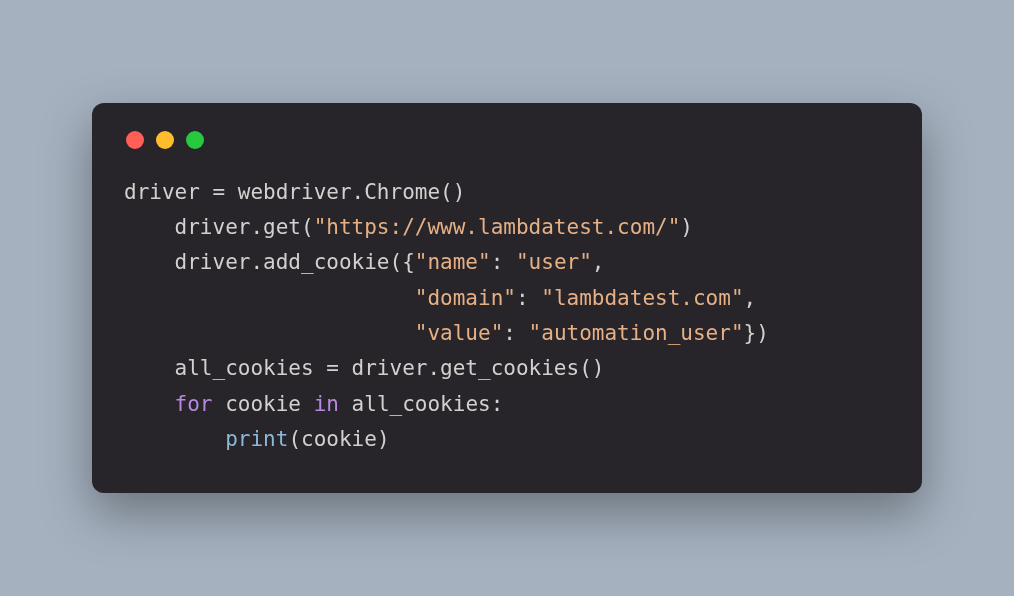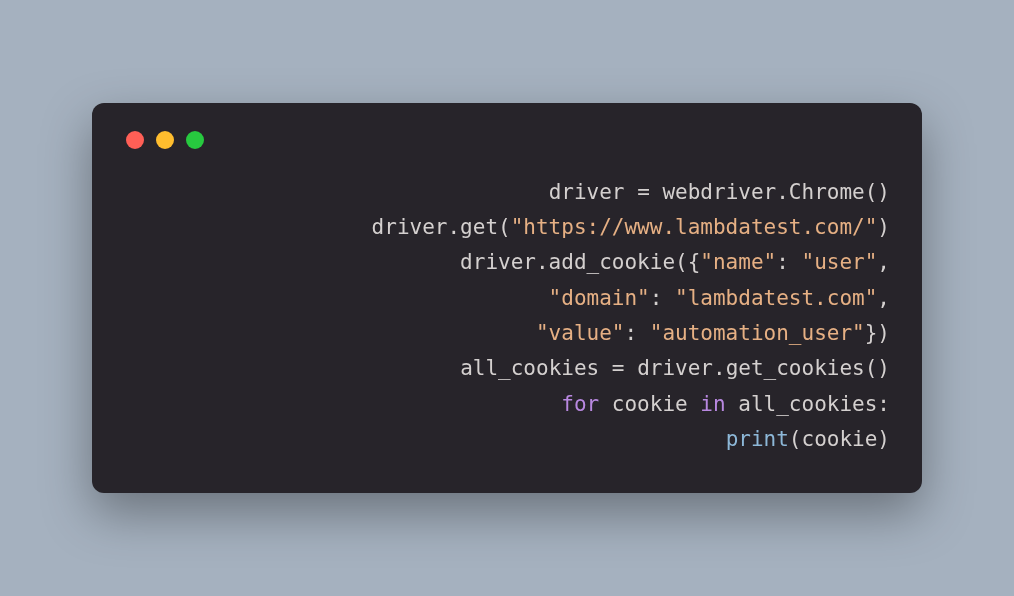--- a/index.html
+++ b/index.html
@@ -11,21 +11,20 @@
       align-items: center;
       justify-content: center;
       font-family: 'SF Mono', 'Monaco', 'Menlo', 'Consolas', monospace;
     }
     .window {
       width: 830px;
       background: #27242a;
       border-radius: 12px;
       padding: 28px 32px 36px 32px;
       box-shadow: 0 20px 50px rgba(0,0,0,0.35);
-      text-align: right;
     }
     .traffic-lights {
       display: flex;
       gap: 12px;
       margin-bottom: 26px;
       margin-left: 2px;
     }
     .dot {
       width: 18px;
       height: 18px;

